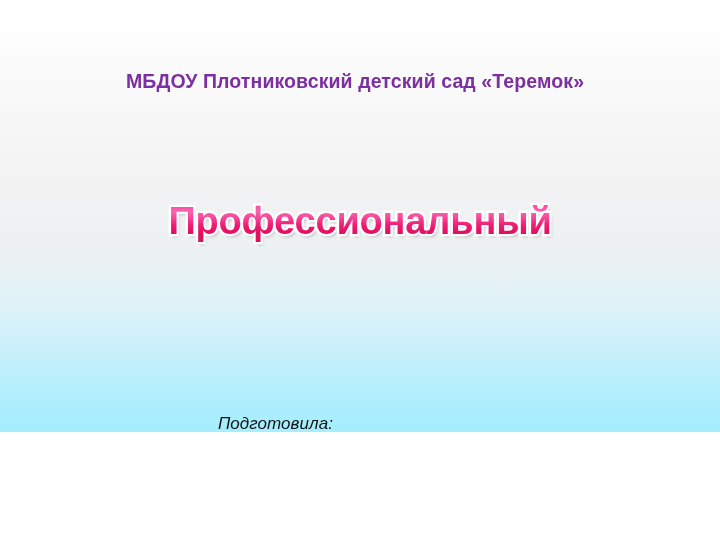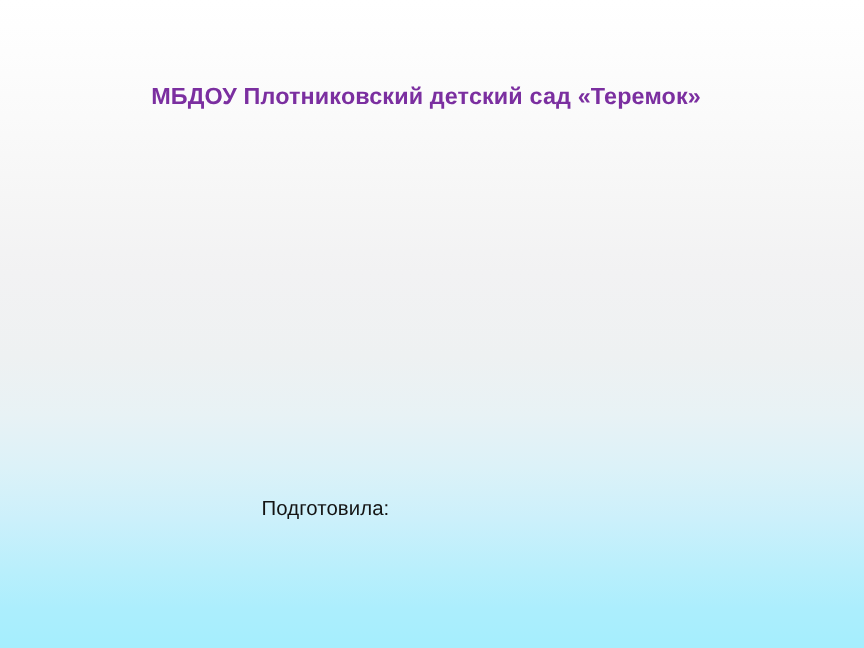--- a/index.html
+++ b/index.html
@@ -10,21 +10,21 @@
   body {
     width: 720px;
     height: 540px;
     overflow: hidden;
     font-family: "Liberation Sans", sans-serif;
   }
 
   #slide {
     position: relative;
     width: 720px;
-    height: 540px;
+    height: 432px;
     box-sizing: border-box;
     background: linear-gradient(to bottom,
         #ffffff 0%,
         #fdfdfd 8%,
         #fafafa 18%,
         #f6f6f6 30%,
         #f2f2f3 42%,
         #eef1f2 55%,
         #e8f2f5 64%,
         #dcf2f8 72%,
@@ -106,29 +106,33 @@
   .author-block {
     position: absolute;
     left: 218px;
     top: 412px;
     font-size: 17px;
     line-height: 24px;
     color: #141414;
     letter-spacing: 0.05px;
     white-space: nowrap;
   }
-  .author-line { display: block; }
+  .author-line { display: block; font-style: italic; }
 </style>
 </head>
 <body>
 
 <div id="slide">
 
   <div class="slide-header">МБДОУ Плотниковский детский сад «Теремок»</div>
 
   <div class="title-block">
+    <span class="title-line">
+      <span class="outline">Профессиональный</span>
+      <span class="fill">Профессиональный</span>
+    </span>
   </div>
 
   <div class="author-block">
     <span class="author-line">Подготовила:</span>
   </div>
 
 </div>
 
 </body></html>

